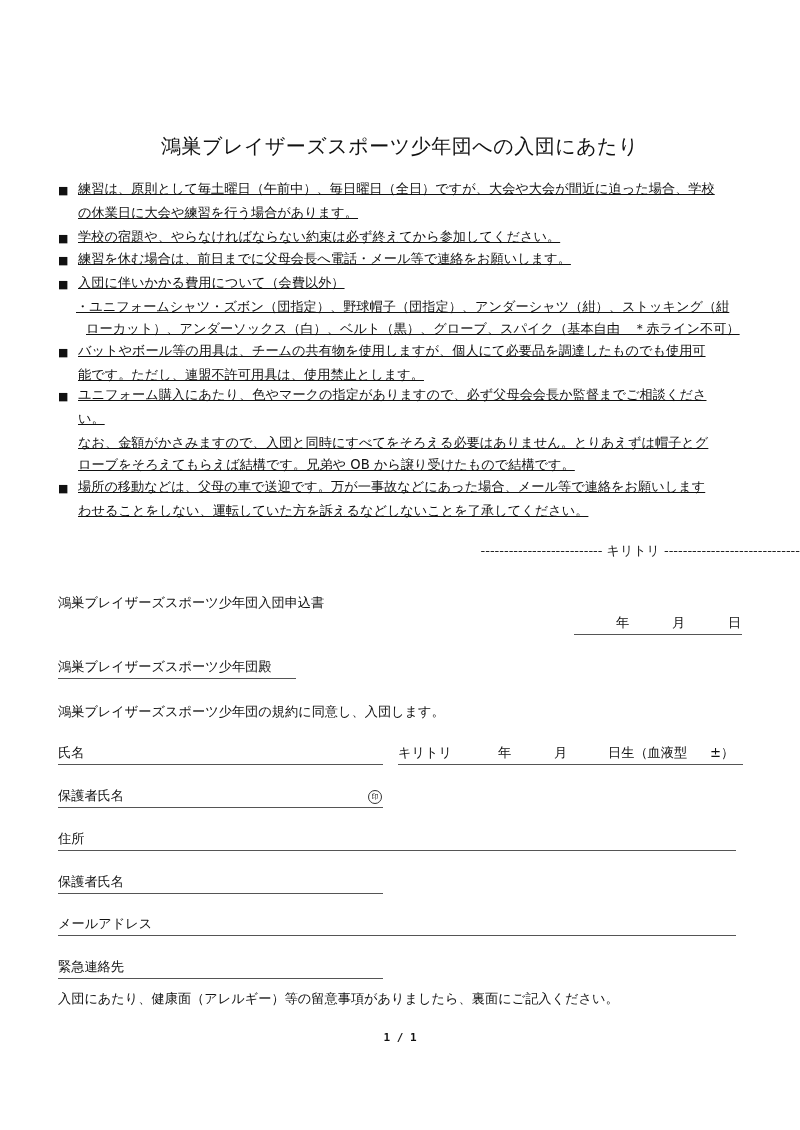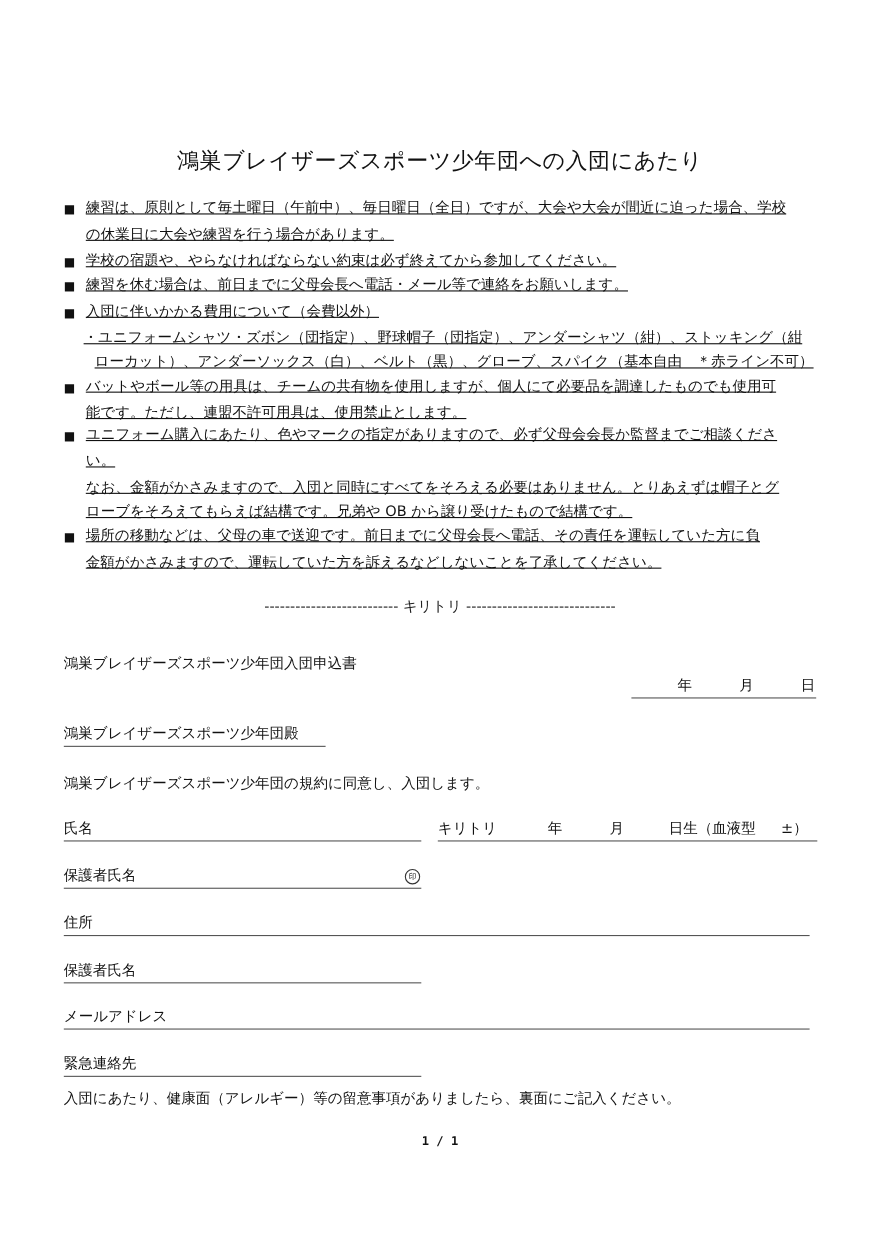--- a/index.html
+++ b/index.html
@@ -10,21 +10,21 @@
   }
   .abs { position: absolute; }
   .title {
     left: 0; width: 800px; top: 133px; text-align: center;
     font-size: 20px; letter-spacing: 0.5px; white-space: nowrap;
   }
   .rule-list { left: 58px; top: 180px; width: 700px; font-size: 13.2px; }
   .bullet { position: absolute; left: 0; font-size: 11px; }
   .txt { position: absolute; white-space: nowrap; text-decoration: underline; }
   .cut {
-    left: 0; width: 800px; top: 542px; text-align: center; font-size: 13px; white-space: nowrap;
+    left: 0; width: 800px; top: 542px; text-align: right; font-size: 13px; white-space: nowrap;
     color: #222;
   }
   .form-text { font-size: 13.2px; white-space: nowrap; }
   .underline { position: absolute; height: 0; border-bottom: 1.5px solid #555555; }
   .page-num {
     left: 0; width: 800px; top: 1031px; text-align: center; font-size: 11px; font-weight: bold;
     font-family: "DejaVu Sans Mono", monospace;
   }
   .seal {
     position: absolute; width: 12px; height: 12px; border: 1px solid #333; border-radius: 50%;
@@ -58,22 +58,22 @@
   <span class="txt" style="left:20px;top:162px">バットやボール等の用具は、チームの共有物を使用しますが、個人にて必要品を調達したものでも使用可</span>
   <span class="txt" style="left:20px;top:186px">能です。ただし、連盟不許可用具は、使用禁止とします。</span>
 
   <span class="bullet" style="top:210px">■</span>
   <span class="txt" style="left:20px;top:206px">ユニフォーム購入にあたり、色やマークの指定がありますので、必ず父母会会長か監督までご相談くださ</span>
   <span class="txt" style="left:20px;top:230px">い。</span>
   <span class="txt" style="left:20px;top:254px">なお、金額がかさみますので、入団と同時にすべてをそろえる必要はありません。とりあえずは帽子とグ</span>
   <span class="txt" style="left:20px;top:276px">ローブをそろえてもらえば結構です。兄弟や OB から譲り受けたもので結構です。</span>
 
   <span class="bullet" style="top:302px">■</span>
-  <span class="txt" style="left:20px;top:298px">場所の移動などは、父母の車で送迎です。前日までに父母会長へ電話、その責任を運転していた方に負</span>
-  <span class="txt" style="left:20px;top:322px">金額がかさみますので、運転していた方を訴えるなどしないことを了承してください。</span>
+  <span class="txt" style="left:20px;top:298px">場所の移動などは、父母の車で送迎です。万が一事故などにあった場合、メール等で連絡をお願いします</span>
+  <span class="txt" style="left:20px;top:322px">わせることをしない、運転していた方を訴えるなどしないことを了承してください。</span>
 </div>
 
 <div class="abs cut">-------------------------- キリトリ -----------------------------</div>
 
 <div class="abs form-text" style="left:58px;top:594px">鴻巣ブレイザーズスポーツ少年団入団申込書</div>
 
 <div class="abs" style="left:574px;top:614px;width:168px;height:22px">
   <span class="abs form-text" style="left:42px;top:0">年</span>
   <span class="abs form-text" style="left:98px;top:0">月</span>
   <span class="abs form-text" style="left:154px;top:0">日</span>

